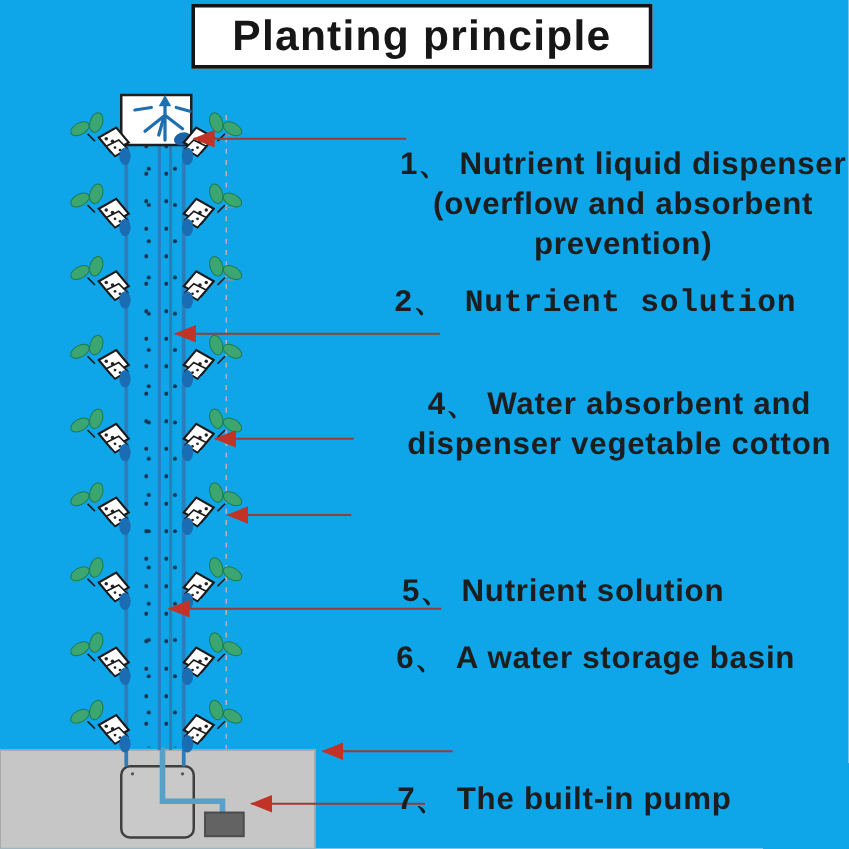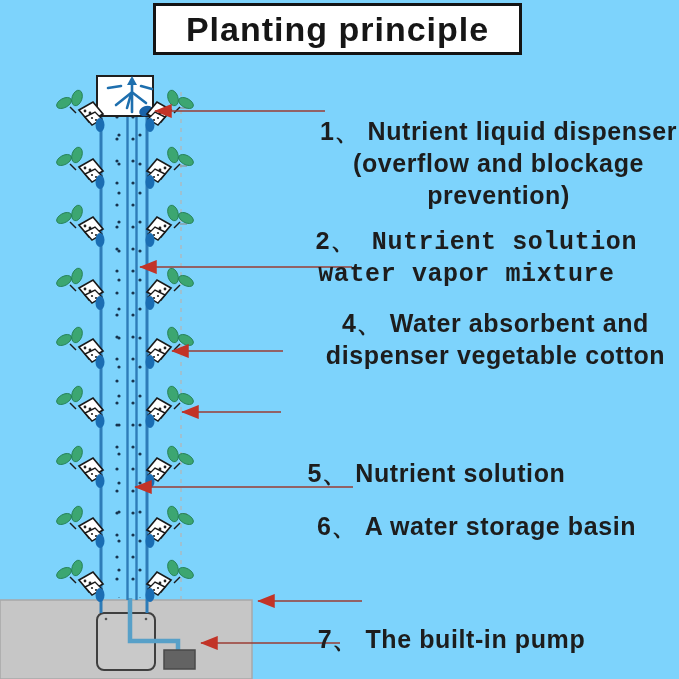--- a/index.html
+++ b/index.html
@@ -1,38 +1,38 @@
 <!DOCTYPE html>
 <html><head>
 <meta charset="utf-8">
 <style>
   html,body{margin:0;padding:0;background:#fff;}
   #stage{
-    position:relative;width:679px;height:679px;background:#7dd3fc;overflow:hidden;
+    position:relative;width:679px;height:679px;background:#0ea5e9;overflow:hidden;
     font-family:"Liberation Sans",sans-serif;
   }
   #diagram-svg{position:absolute;left:0;top:0;}
   .title-box{
     position:absolute;left:153px;top:3px;width:369px;height:52px;
     border:3px solid #141414;background:#fff;box-sizing:border-box;
     display:flex;align-items:center;justify-content:center;
   }
   .title-text{
     font-size:34px;font-weight:700;letter-spacing:1px;color:#161616;white-space:nowrap;
   }
   .ann{
     position:absolute;text-align:center;color:#1d1d1d;
     font-size:25px;line-height:32px;font-weight:700;letter-spacing:.6px;
   }
   .ann .ln{white-space:nowrap;margin-left:33px;}
   #ann1{left:284px;top:115px;width:396px;}
   #ann2{left:282px;top:227px;width:336px;font-family:Liberation Mono, monospace;}
   #ann3{left:278px;top:307px;width:402px;}
   #ann4{left:282px;top:385px;width:366px;}
-  #ann5{left:272px;top:457px;width:296px;}
+  #ann5{left:286px;top:457px;width:296px;}
   #ann6{left:284px;top:510px;width:352px;}
   #ann7{left:282px;top:623px;width:306px;}
 </style>
 </head>
 <body>
 
 <div id="stage">
 
   <svg id="diagram-svg" width="679" height="679" viewBox="0 0 679 679">
     <defs>
@@ -141,27 +141,26 @@
       <line x1="201" y1="643" x2="340" y2="643" marker-start="url(#ah)"></line>
     </g>
   </svg>
 
   <div class="title-box">
     <span class="title-text">Planting principle</span>
   </div>
 
   <div id="ann1" class="ann">
     <div class="ln">1、 Nutrient liquid dispenser</div>
-    <div class="ln">(overflow and blockage</div>
+    <div class="ln">(overflow and absorbent</div>
     <div class="ln">prevention)</div>
   </div>
 
   <div id="ann2" class="ann">
     <div class="ln">2、 Nutrient solution</div>
-    <div class="ln">water vapor mixture</div>
   </div>
 
   <div id="ann3" class="ann">
     <div class="ln">4、 Water absorbent and</div>
     <div class="ln">dispenser vegetable cotton</div>
   </div>
 
 
   <div id="ann5" class="ann">
     <div class="ln">5、 Nutrient solution</div>

